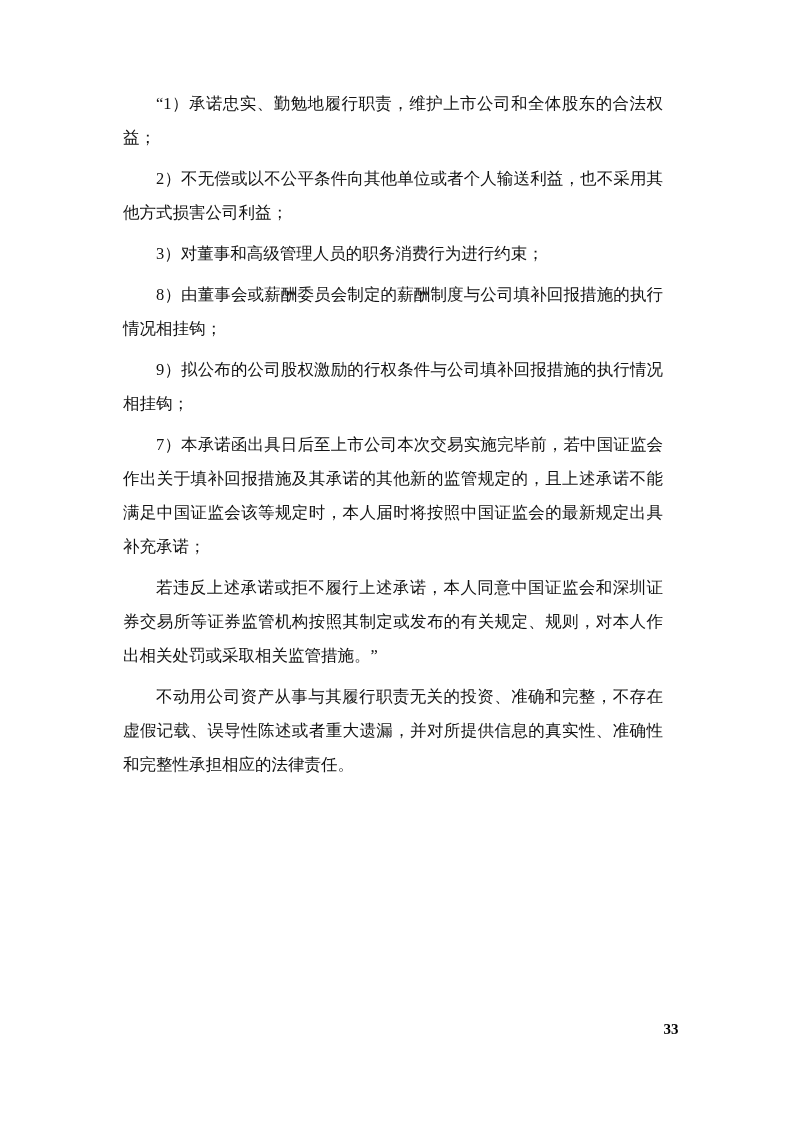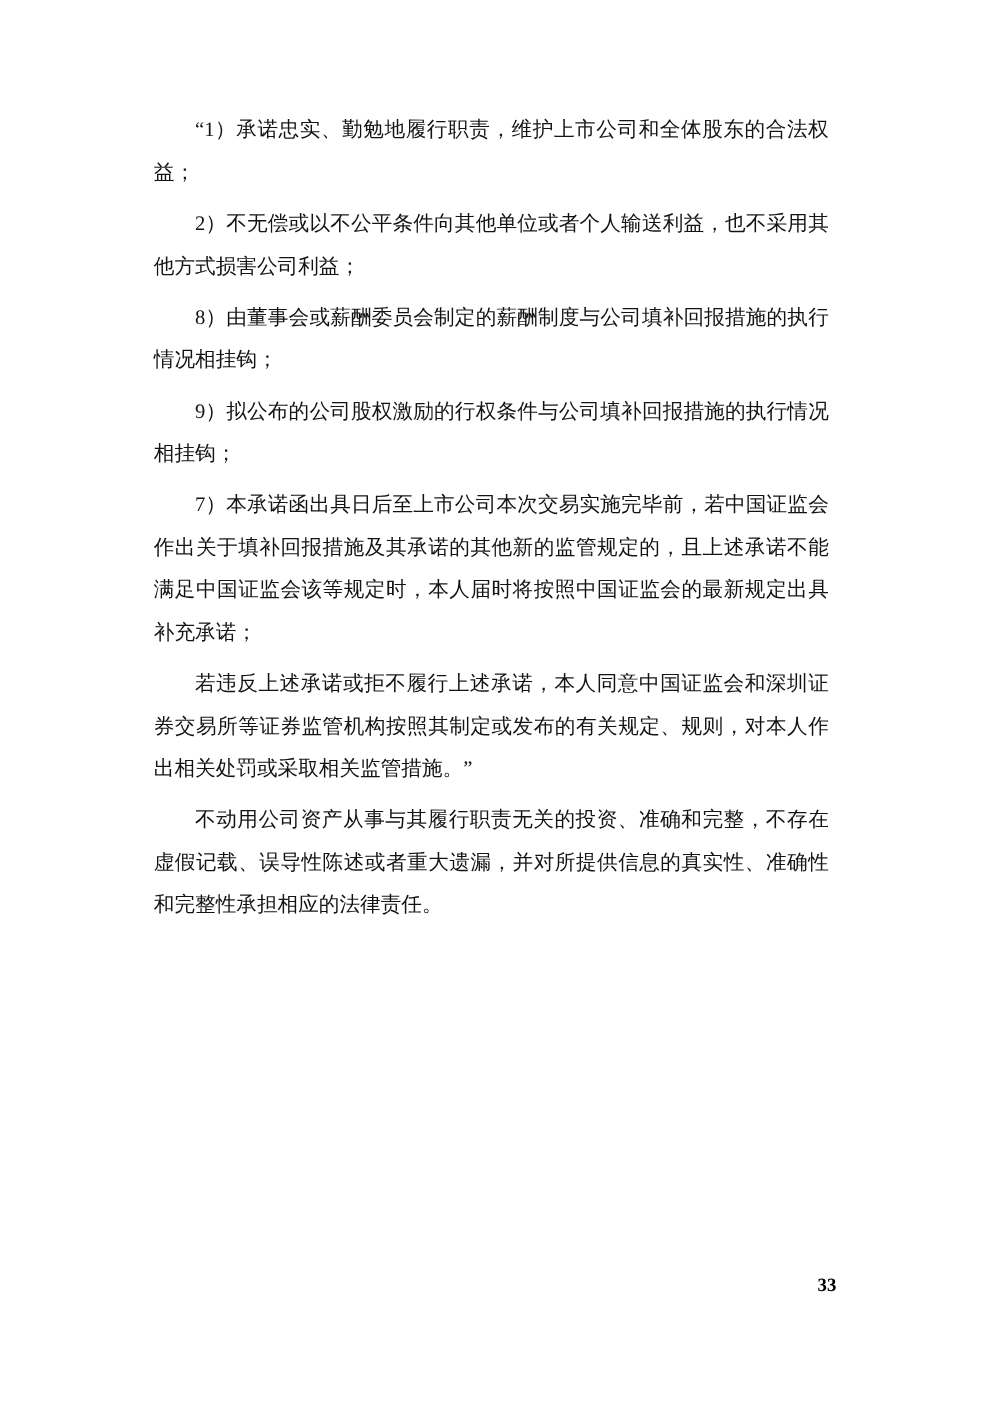--- a/index.html
+++ b/index.html
@@ -37,34 +37,35 @@
     line-height: 28px;
     margin: 14px 0 16px 0;
     text-indent: 0;
     letter-spacing: 0.5px;
   }
   .page-number {
     position: absolute;
     left: 654px;
     top: 1021px;
     width: 34px;
-    text-align: left;
+    text-align: center;
     font-size: 15px;
     font-weight: 700;
     color: #000000;
     font-family: "Liberation Serif", "DejaVu Serif", serif;
   }
 </style>
 </head>
 <body>
 
 <div class="page">
   <div class="body-text">
     <p>“1）承诺忠实、勤勉地履行职责，维护上市公司和全体股东的合法权益；</p>
     <p>2）不无偿或以不公平条件向其他单位或者个人输送利益，也不采用其他方式损害公司利益；</p>
+    <p>3）对董事和高级管理人员的职务消费行为进行约束；</p>
     <p>8）由董事会或薪酬委员会制定的薪酬制度与公司填补回报措施的执行情况相挂钩；</p>
     <p>9）拟公布的公司股权激励的行权条件与公司填补回报措施的执行情况相挂钩；</p>
     <p>7）本承诺函出具日后至上市公司本次交易实施完毕前，若中国证监会作出关于填补回报措施及其承诺的其他新的监管规定的，且上述承诺不能满足中国证监会该等规定时，本人届时将按照中国证监会的最新规定出具补充承诺；</p>
     <p>若违反上述承诺或拒不履行上述承诺，本人同意中国证监会和深圳证券交易所等证券监管机构按照其制定或发布的有关规定、规则，对本人作出相关处罚或采取相关监管措施。”</p>
     <p>不动用公司资产从事与其履行职责无关的投资、准确和完整，不存在虚假记载、误导性陈述或者重大遗漏，并对所提供信息的真实性、准确性和完整性承担相应的法律责任。</p>
   </div>
   <div class="page-number">33</div>
 </div>
 
 </body></html>

